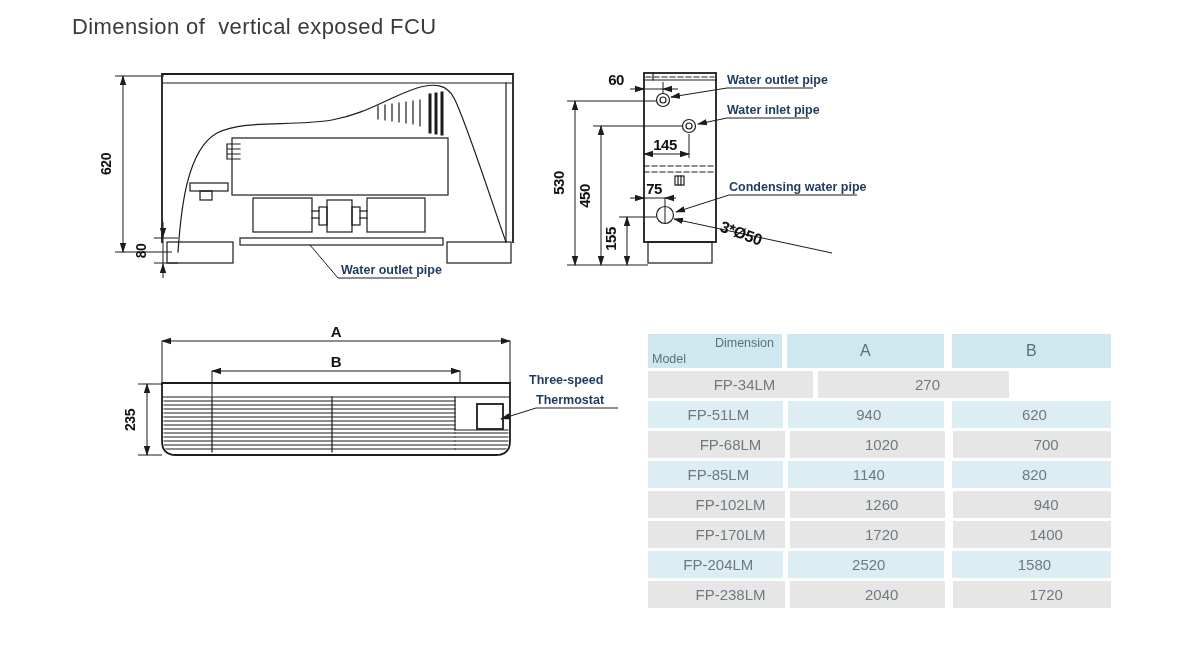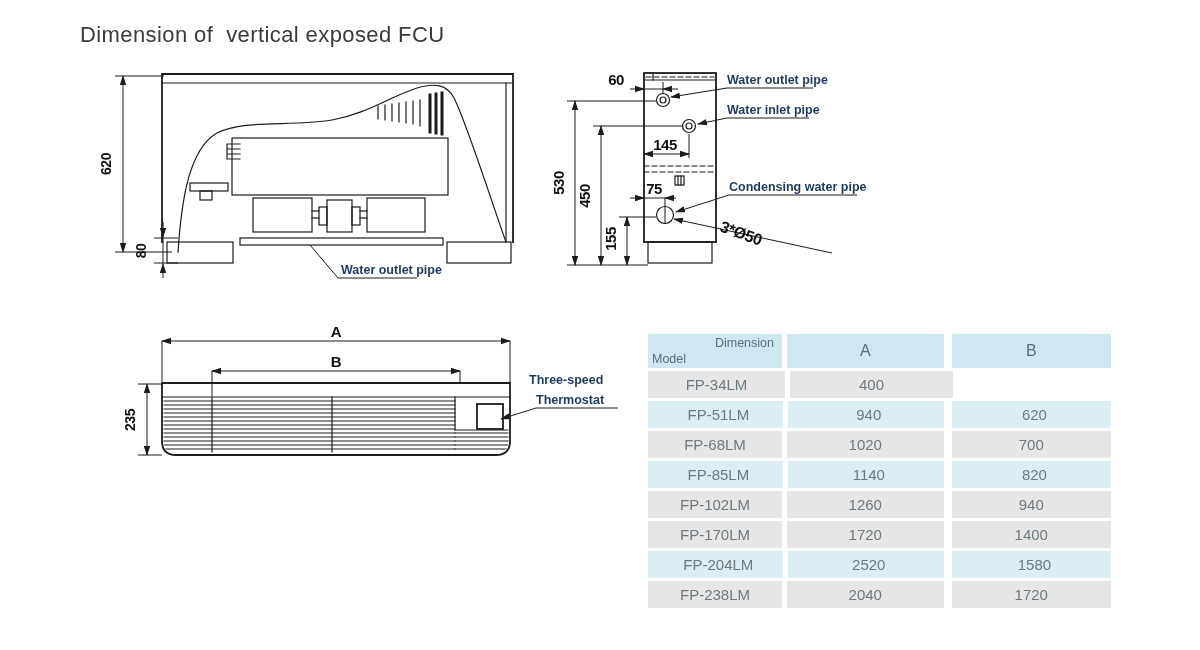--- a/index.html
+++ b/index.html
@@ -1,19 +1,19 @@
 <!DOCTYPE html>
 <html style="--title-text: #3a3a3a; --line: #1c1c1c; --annotation: #1e3a5f; --table-header-bg: #cfe7ee; --table-header-text: #5d6e79; --table-row-gray: #e6e6e6; --table-row-blue: #dcedf3; --table-text: #6e7a80;"><head>
 <meta charset="utf-8">
 <style>
   html,body{margin:0;padding:0;background:#fff;}
   .page{position:relative;width:1200px;height:650px;background:#ffffff;overflow:hidden;
         font-family:"Liberation Sans",sans-serif;}
   .title{position:absolute;left:64px;top:6px;font-size:22px;font-weight:normal;
-         color:var(--title-text,#3a3a3a);white-space:pre;letter-spacing:.4px;margin:16px;}
+         color:var(--title-text,#3a3a3a);white-space:pre;letter-spacing:.4px;margin:8px;}
   svg.draw{position:absolute;overflow:visible;}
   .s{stroke:var(--line,#1c1c1c);stroke-width:1.2;fill:none;stroke-linecap:square;}
   .s2{stroke-width:1.8;}
   .s3{stroke-width:3;}
   .d{stroke:var(--line,#1c1c1c);stroke-width:1;fill:none;}
   .dash{stroke-dasharray:5 3;}
   text{font-family:"Liberation Sans",sans-serif;}
   .dim{font-size:14px;font-weight:bold;fill:#101010;letter-spacing:-0.5px;}
   .dimbig{font-size:15px;}
   .lbl{font-size:12.5px;font-weight:bold;fill:var(--annotation,#1e3a5f);}
@@ -26,21 +26,21 @@
   .c-a{width:160px;margin-right:8px;}
   .c-b{width:163px;}
   .thead .cell{height:34px;background:var(--table-header-bg,#cfe7ee);
         color:var(--table-header-text,#5d6e79);font-size:16px;}
   .diag-cell{position:relative;
         background-image:linear-gradient(to bottom right,
           transparent calc(50% - 1.5px),#fff calc(50% - 1.5px),
           #fff calc(50% + 1.5px),transparent calc(50% + 1.5px));}
   .diag-top{position:absolute;top:2px;right:8px;font-size:12.5px;}
   .diag-bottom{position:absolute;bottom:2px;left:4px;font-size:12.5px;text-align:center;}
-  .r-gray .cell{background:var(--table-row-gray,#e6e6e6);}
+  .r-gray .cell{background:var(--table-row-gray,#e6e6e6);padding-left:28px;}
   .r-blue .cell{background:var(--table-row-blue,#dcedf3);padding-left:6px;}
 </style>
 </head>
 <body>
 
 <div class="page">
 
   <svg width="0" height="0" style="position:absolute" aria-hidden="true">
     <defs>
       <marker id="arr" viewBox="0 0 10 10" refX="9" refY="5" markerWidth="10" markerHeight="10" orient="auto-start-reverse">
@@ -213,21 +213,21 @@
     <div class="trow thead">
       <div class="cell c-model diag-cell">
         <span class="diag-top">Dimension</span>
         <span class="diag-bottom">Model</span>
       </div>
       <div class="cell c-a">A</div>
       <div class="cell c-b">B</div>
     </div>
     <div class="trow r-gray">
       <div class="cell c-model">FP-34LM</div>
-      <div class="cell c-b">400</div>
+      <div class="cell c-b">270</div>
     </div>
     <div class="trow r-blue">
       <div class="cell c-model">FP-51LM</div>
       <div class="cell c-a">940</div>
       <div class="cell c-b">620</div>
     </div>
     <div class="trow r-gray">
       <div class="cell c-model">FP-68LM</div>
       <div class="cell c-a">1020</div>
       <div class="cell c-b">700</div>

